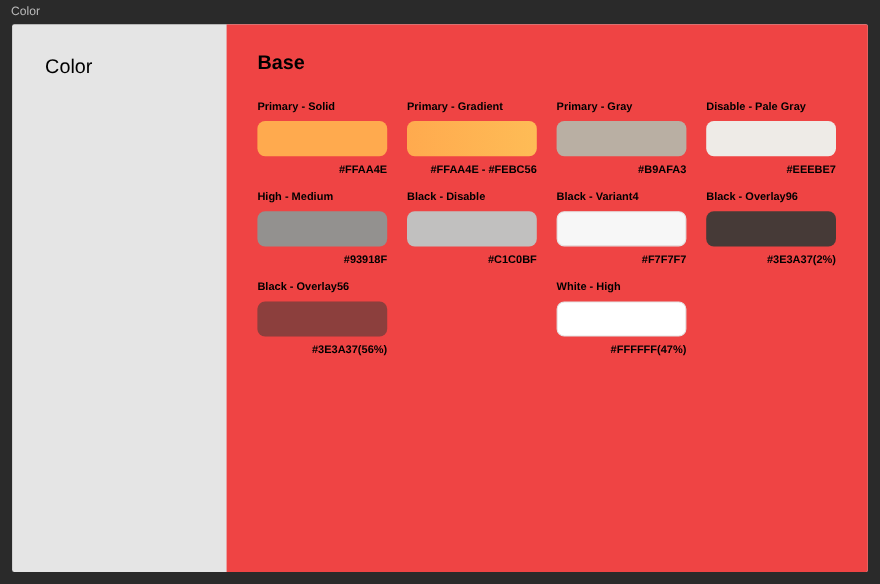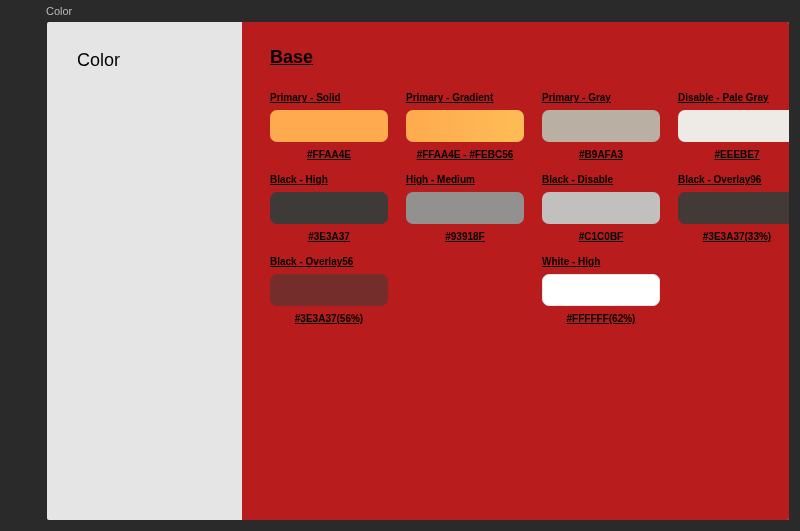--- a/index.html
+++ b/index.html
@@ -1,28 +1,28 @@
 <!DOCTYPE html>
 <html><head>
 <meta charset="utf-8">
 <style>
   * { box-sizing: border-box; margin: 0; padding: 0; }
   html, body { width: 800px; height: 531px; overflow: hidden; font-family: -apple-system, BlinkMacSystemFont, "Segoe UI", Helvetica, Arial, sans-serif; }
-  .app-frame { width: 800px; height: 531px; background: #2a2a2a; display: flex; flex-direction: column; padding-left: 36px; }
+  .app-frame { width: 800px; height: 531px; background: #2a2a2a; display: flex; flex-direction: column; }
   .topbar { height: 22px; display: flex; align-items: center; padding: 0 10px; color: #b9b9b9; font-size: 11px; }
   .content-area { flex: 1; display: flex; background: #e5e5e5; margin: 0 11px 11px 11px; border-radius: 2px; overflow: hidden; }
   .sidebar { width: 195px; padding: 28px 0 0 30px; }
   .sidebar-title { font-size: 18px; font-weight: 500; color: #000; }
-  .main { flex: 1; background: #b91c1c; padding: 25px 20px 10px 28px; overflow-y: auto; text-decoration: underline; }
+  .main { flex: 1; background: #ef4444; padding: 25px 20px 10px 28px; overflow-y: auto; }
   .section-title { font-size: 18px; font-weight: 700; color: #000; margin-bottom: 24px; }
   .grid { display: grid; grid-template-columns: repeat(4, 118px); column-gap: 18px; row-gap: 14px; }
   .swatch-block { display: flex; flex-direction: column; }
   .swatch-label { font-size: 10px; font-weight: 700; color: #000; margin-bottom: 7px; white-space: nowrap; }
   .swatch-chip { width: 118px; height: 32px; border-radius: 7px; }
-  .swatch-code { font-size: 10px; font-weight: 700; color: #000; text-align: center; margin-top: 7px; white-space: nowrap; }
+  .swatch-code { font-size: 10px; font-weight: 700; color: #000; text-align: right; margin-top: 7px; white-space: nowrap; }
   .bordered { border: 1px solid #e4e4e4; }
 </style>
 </head>
 <body>
 
 <div class="app-frame">
   <div class="topbar">
     <span>Color</span>
   </div>
   <div class="content-area">
@@ -46,50 +46,50 @@
             <div class="swatch-label">Primary - Gray</div>
             <div class="swatch-chip" style="background:#B9AFA3"></div>
             <div class="swatch-code">#B9AFA3</div>
           </div>
           <div class="swatch-block">
             <div class="swatch-label">Disable - Pale Gray</div>
             <div class="swatch-chip" style="background:#EEEBE7"></div>
             <div class="swatch-code">#EEEBE7</div>
           </div>
           <div class="swatch-block">
-            <div class="swatch-label">Black - High</div>
-            <div class="swatch-chip" style="background:#3E3A37"></div>
-            <div class="swatch-code">#3E3A37</div>
-          </div>
-          <div class="swatch-block">
             <div class="swatch-label">High - Medium</div>
             <div class="swatch-chip" style="background:#93918F"></div>
             <div class="swatch-code">#93918F</div>
           </div>
           <div class="swatch-block">
             <div class="swatch-label">Black - Disable</div>
             <div class="swatch-chip" style="background:#C1C0BF"></div>
             <div class="swatch-code">#C1C0BF</div>
           </div>
           <div class="swatch-block">
+            <div class="swatch-label">Black - Variant4</div>
+            <div class="swatch-chip bordered" style="background:#F7F7F7"></div>
+            <div class="swatch-code">#F7F7F7</div>
+          </div>
+          <div class="swatch-block">
             <div class="swatch-label">Black - Overlay96</div>
             <div class="swatch-chip" style="background:rgba(62,58,55,0.96)"></div>
-            <div class="swatch-code">#3E3A37(33%)</div>
+            <div class="swatch-code">#3E3A37(2%)</div>
           </div>
           <div class="swatch-block">
             <div class="swatch-label">Black - Overlay56</div>
             <div class="swatch-chip" style="background:rgba(62,58,55,0.56)"></div>
             <div class="swatch-code">#3E3A37(56%)</div>
           </div>
           <div class="swatch-block" style="visibility: hidden;">
             <div class="swatch-label"></div>
             <div class="swatch-chip" style="visibility:hidden"></div>
             <div class="swatch-code"></div>
           </div>
           <div class="swatch-block">
             <div class="swatch-label">White - High</div>
             <div class="swatch-chip bordered" style="background:#FFFFFF"></div>
-            <div class="swatch-code">#FFFFFF(62%)</div>
+            <div class="swatch-code">#FFFFFF(47%)</div>
           </div>
         </div>
     </main>
   </div>
 </div>
 
 </body></html>

